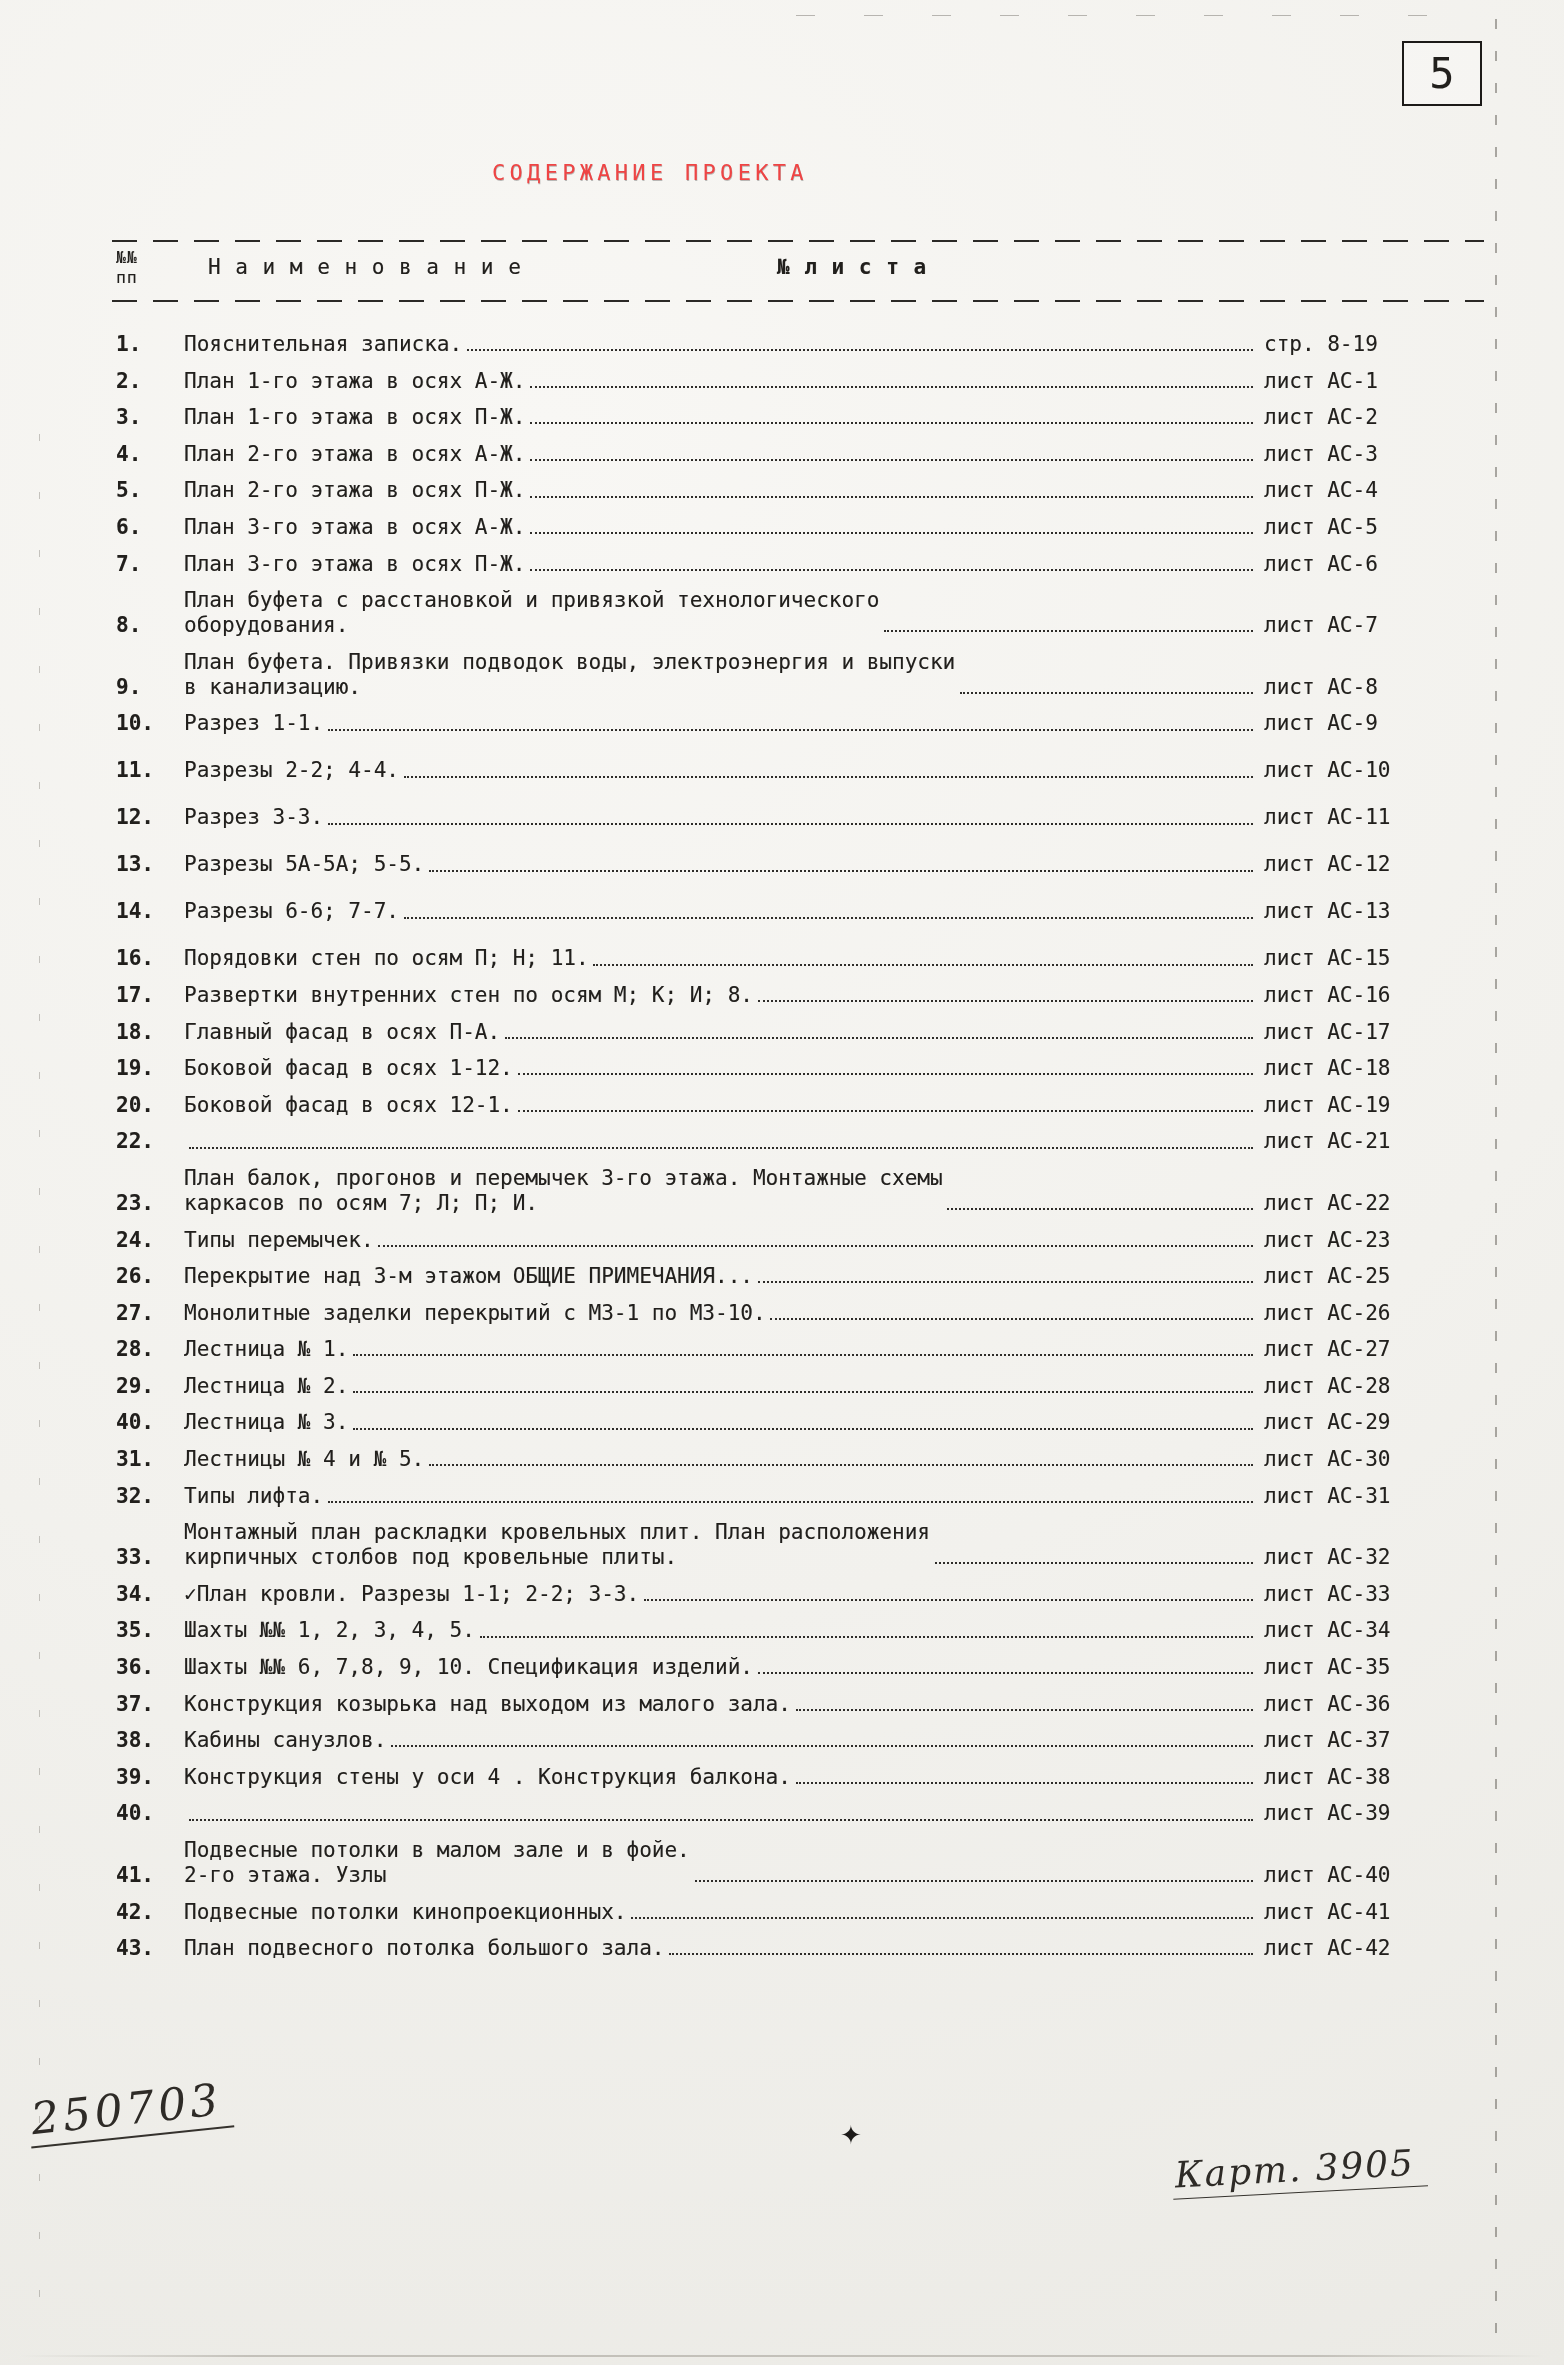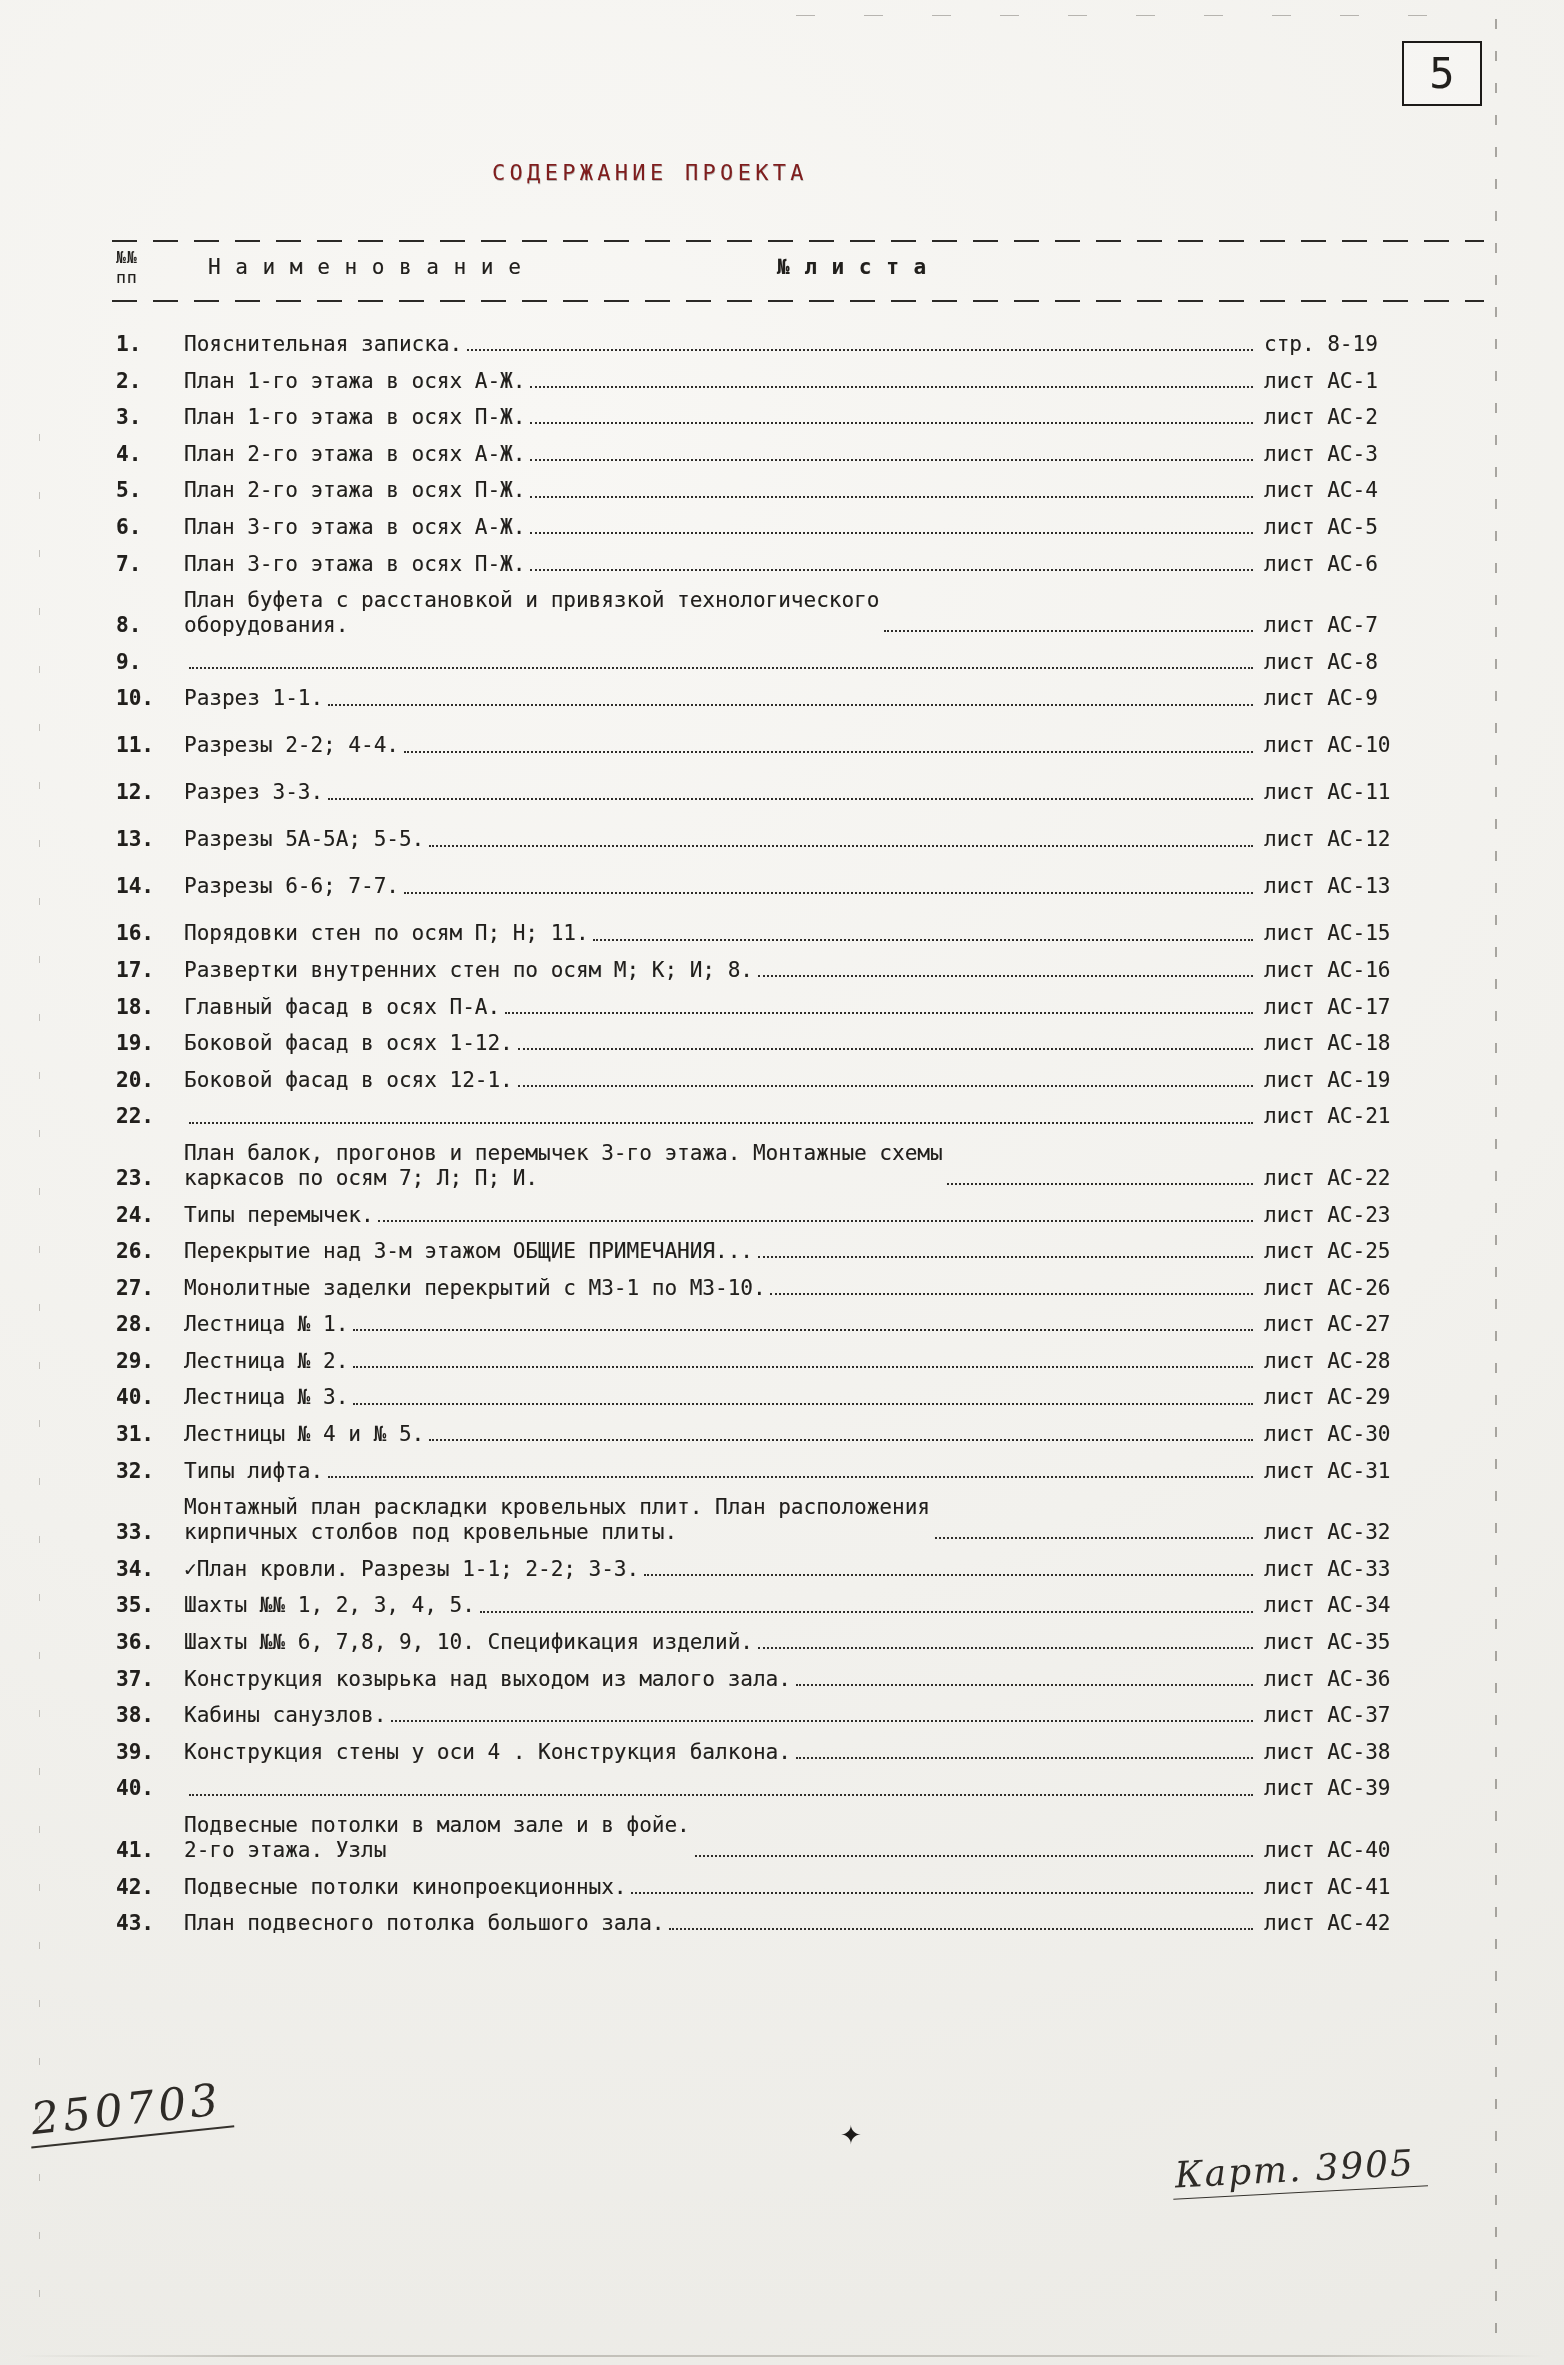--- a/index.html
+++ b/index.html
@@ -24,21 +24,21 @@
     background:linear-gradient(90deg,transparent,#9a958c 15%,#9a958c 85%,transparent);}
 
   .page-num-box{
     position:absolute;top:41px;left:1402px;width:76px;height:61px;
     border:2.9px solid #1c1a18;display:flex;align-items:center;justify-content:center;
     font-size:42px;background:rgba(255,255,255,.25);
   }
 
   .doc-title{
     position:absolute;top:160px;left:492px;
-    font-size:22px;letter-spacing:4.3px;color:#7f1d1d;
+    font-size:22px;letter-spacing:4.3px;color:#ef4444;
     filter:blur(0.7px);
     text-shadow:0.5px 0.5px 0 rgba(0,0,0,.25);
   }
 
   .rule{position:absolute;height:2.4px;left:112px;right:81px;
     background:repeating-linear-gradient(90deg,#2b2926 0 25px, transparent 25px 41px);}
   .rule-top{top:240px;}
   .rule-bottom{top:300px;}
 
   .hdr{position:absolute;font-size:19.3px;letter-spacing:1px;text-shadow:0.3px 0.3px 0 rgba(0,0,0,.35);}
@@ -139,20 +139,22 @@
       </div>
       <div class="row">
         <div class="num">8.</div>
         <div class="desc">План буфета с расстановкой и привязкой технологического
 оборудования.</div>
         <div class="leader"></div>
         <div class="sheet">лист АС-7</div>
       </div>
       <div class="row">
         <div class="num">9.</div>
+        <div class="desc">План буфета. Привязки подводок воды, электроэнергия и выпуски
+в канализацию.</div>
         <div class="leader"></div>
         <div class="sheet">лист АС-8</div>
       </div>
       <div class="row wide">
         <div class="num">10.</div>
         <div class="desc">Разрез 1-1.</div>
         <div class="leader"></div>
         <div class="sheet">лист АС-9</div>
       </div>
       <div class="row wide">

